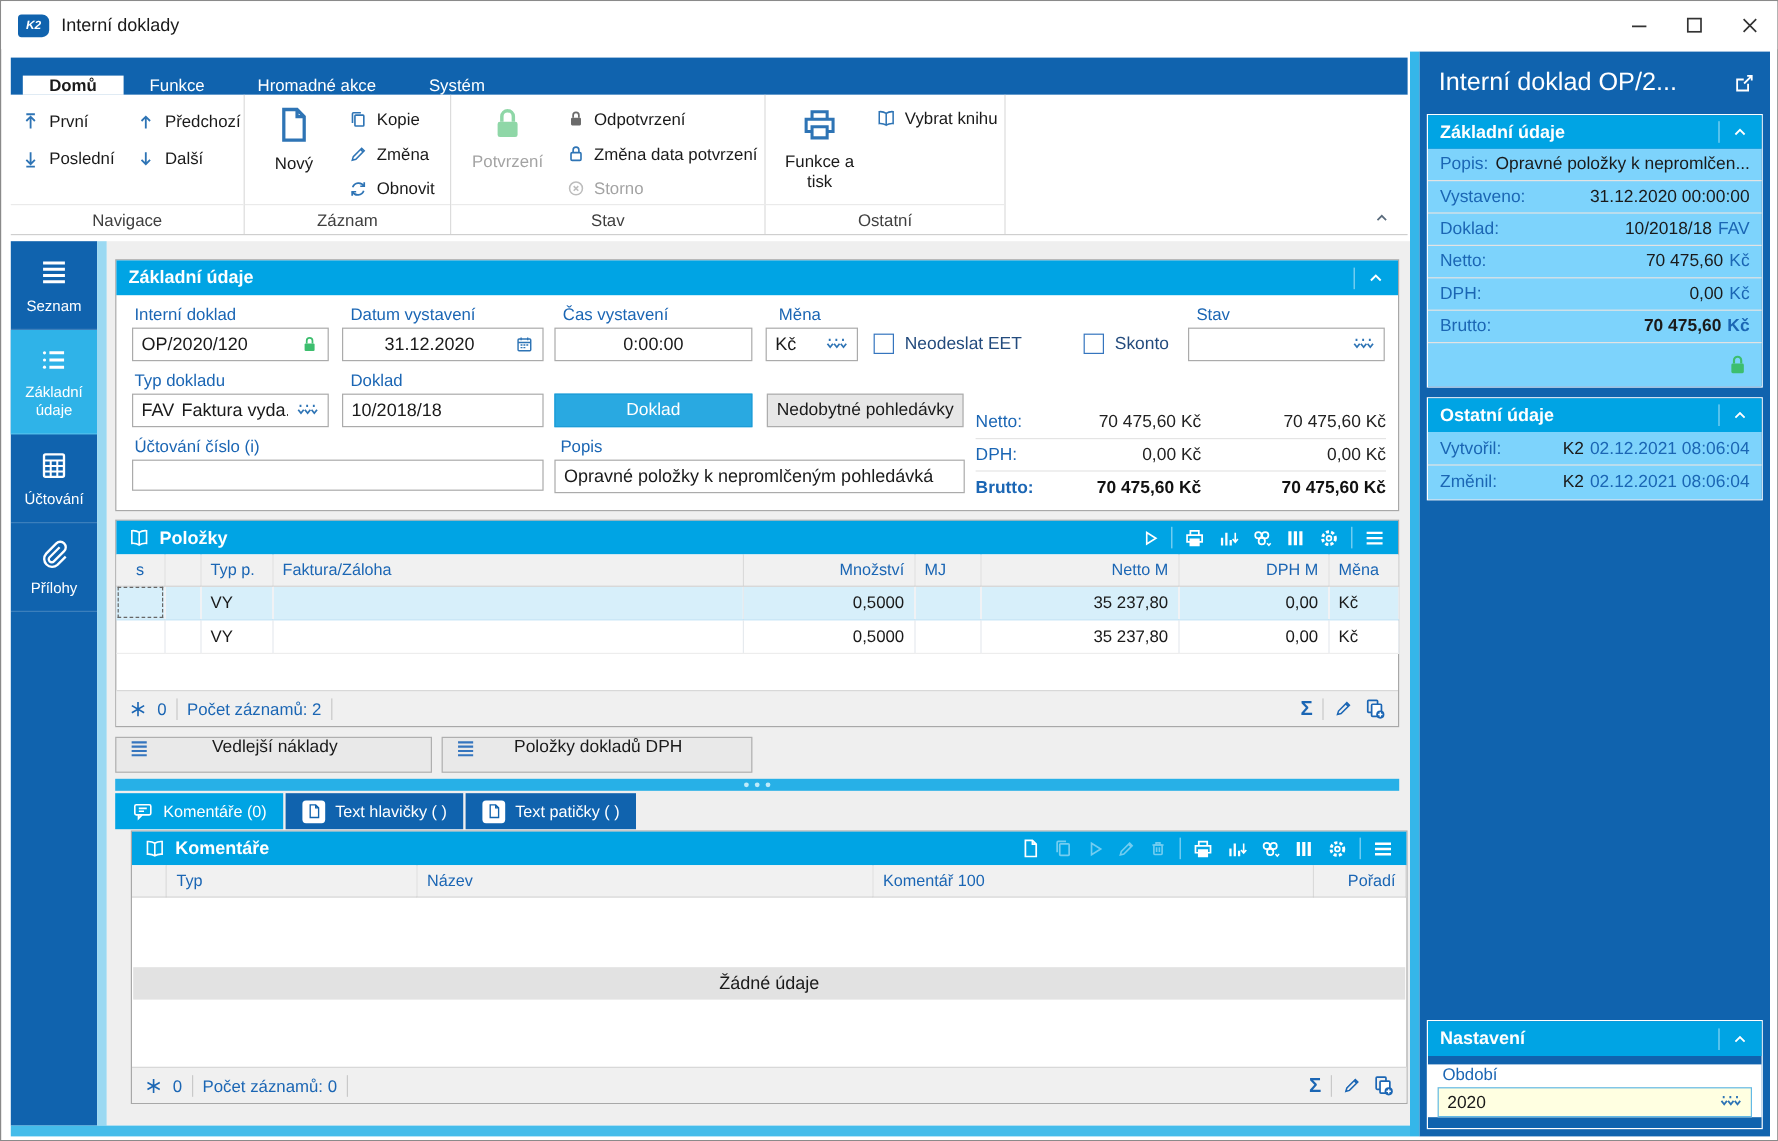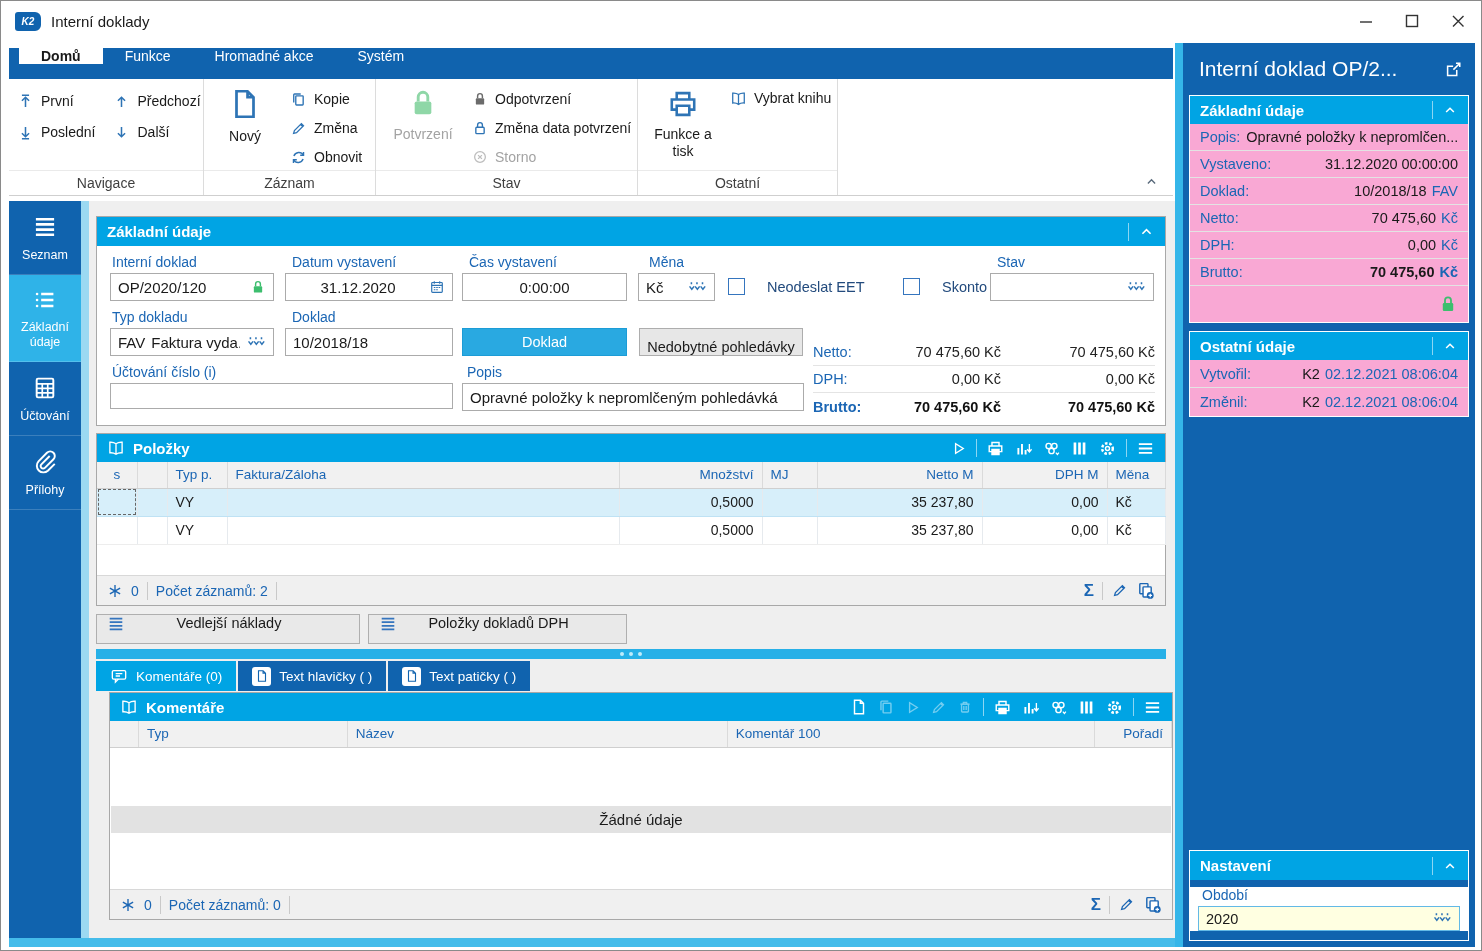--- a/index.html
+++ b/index.html
@@ -16,21 +16,21 @@
 
   
   .titlebar{position:absolute;left:0;top:0;width:100%;height:40px;background:#fff;display:flex;align-items:center}
   .k2logo{margin-left:14px;width:26px;height:19px;background:var(--dark);border-radius:3px 6px 6px 3px;
     color:#fff;font-weight:bold;font-size:10px;display:flex;align-items:center;justify-content:center;font-style:italic}
   .apptitle{margin-left:10px;font-size:15px;color:#1A1A1A}
   .winctl{margin-left:auto;display:flex}
   .winbtn{width:46px;height:32px;display:flex;align-items:center;justify-content:center;color:#333}
 
   
-  .tabstrip{position:absolute;left:8px;top:47px;width:1164px;height:31px;background:var(--dark);display:flex;align-items:flex-start}
+  .tabstrip{position:absolute;left:8px;top:47px;width:1164px;height:31px;background:var(--dark);display:flex;align-items:flex-end}
   .rtab{padding:0 22px;display:flex;align-items:center;color:#fff;font-size:14px}
   .rtab.active{background:#fff;color:#1A1A1A;font-weight:bold;margin-left:10px}
   .ribbon{position:absolute;left:8px;top:78px;width:1164px;height:117px;background:#fff;border-bottom:1px solid #CFCFCF;display:flex}
   .rgroup{position:relative;border-right:1px solid #DCDCDC;height:100%}
   .rglabel{position:absolute;left:0;right:0;bottom:0;height:25px;border-top:1px solid #EAEAEA;
     display:flex;align-items:center;justify-content:center;color:#3F3F3F;font-size:14px}
   .rgbody{position:absolute;left:0;top:6px;right:0;bottom:25px;display:flex}
   .rsmall{display:flex;align-items:center;gap:7px;font-size:14px;color:#1A1A1A;height:22px;white-space:nowrap}
   .rsmall .ic{color:var(--icblue)}
   .rbig{display:flex;flex-direction:column;align-items:center;justify-content:flex-start;text-align:center;font-size:14px;line-height:17px}
@@ -55,24 +55,24 @@
   .phdr .hic{color:#fff}
   .phdr .hic.dim{opacity:.45}
   .hvline{width:1px;height:18px;background:rgba(255,255,255,.55)}
 
   
   .flabel{position:absolute;font-size:14px;color:var(--lblue);white-space:nowrap}
   .inp{position:absolute;height:28px;border:1px solid var(--border);background:#fff;display:flex;align-items:center;padding:0 7px;font-size:15px;color:var(--ink);gap:6px}
   .inp input{border:0;outline:0;flex:1;min-width:0;font:inherit;color:inherit;background:transparent}
   .inp.right input{text-align:center}
   .ddg{color:var(--icblue);margin-left:auto;flex:0 0 auto}
-  .cbxrow{position:absolute;display:flex;align-items:center;gap:22px;font-size:14.5px;color:#234B7D}
+  .cbxrow{position:absolute;display:flex;align-items:center;gap:9px;font-size:14.5px;color:#234B7D}
   .cbx{width:17px;height:17px;border:1.5px solid #3575BE;background:#fff}
   .btn-cyan{position:absolute;height:28px;background:#29A9E1;color:#fff;display:flex;align-items:center;justify-content:center;font-size:14.5px;border:1px solid #1C9CD6}
-  .btn-gray{position:absolute;height:28px;background:#E7E7E7;color:#1A1A1A;display:flex;align-items:flex-end;justify-content:center;font-size:14.5px;border:1px solid #ADADAD}
+  .btn-gray{position:absolute;height:28px;background:#E7E7E7;color:#1A1A1A;display:flex;align-items:center;justify-content:center;font-size:14.5px;border:1px solid #ADADAD}
   .totrow{position:absolute;left:716px;width:342px;height:27px;display:flex;align-items:center;border-bottom:1px solid #E4E4E4;font-size:14.5px}
   .totrow .tl{width:70px;color:var(--lblue)}
   .totrow .tv1{flex:0 0 118px;text-align:right;color:#222}
   .totrow .tv2{flex:1;text-align:right;color:#222}
   .totrow.bold .tl,.totrow.bold .tv1,.totrow.bold .tv2{font-weight:bold;color:#111}
   .totrow.bold .tl{color:var(--lblue)}
 
   
   table.grid{border-collapse:collapse;table-layout:fixed;width:100%}
   table.grid th{height:26px;background:#F1F1F1;color:var(--lblue);font-weight:normal;font-size:13.5px;text-align:left;
@@ -100,21 +100,21 @@
   .tabdoc{width:19px;height:19px;background:#fff;border-radius:3px;display:flex;align-items:center;justify-content:center;color:var(--dark)}
 
   .emptyband{position:absolute;left:1px;right:1px;height:27px;background:#E2E2E2;display:flex;align-items:center;justify-content:center;font-size:15px;color:#1A1A1A}
 
   
   .preview{position:absolute;left:1182px;top:42px;width:292px;height:904px;background:var(--dark)}
   .pvtitle{height:52px;display:flex;align-items:center;padding:0 12px 0 16px;color:#fff;font-size:21px}
   .pvtitle .txt{flex:1;overflow:hidden;white-space:nowrap}
   .sec{margin:0 6px 8px 6px;border:1px solid #fff}
   .sec .phdr{height:28px}
-  .sec .body{background:#f9a8d4}
+  .sec .body{background:#7dd3fc}
   .prow{display:flex;align-items:center;height:27px;padding:0 10px;border-bottom:1px solid #E3E3E3;font-size:14.5px}
   .prow .lab{color:var(--lblue);flex:0 0 auto}
   .prow .valL{margin-left:6px;color:#1A1A1A;overflow:hidden;white-space:nowrap;flex:1}
   .prow .val{margin-left:auto;color:#1A1A1A;white-space:nowrap}
   .prow .suf{color:var(--lblue);margin-left:5px;white-space:nowrap}
   .prow.bold .val,.prow.bold .suf{font-weight:bold}
   .lockrow{display:flex;justify-content:flex-end;align-items:center;height:36px;padding:0 10px}
   .secbottom{position:absolute;left:6px;right:6px;bottom:6px;border:1px solid #fff}
   .obd-label{color:var(--lblue);font-size:14px;margin:7px 0 3px 12px}
   .obd-input{margin:0 8px 9px 8px;height:25px;border:1px solid #63B9E6;background:#FFFFE1;display:flex;align-items:center;padding:0 7px;font-size:14.5px;color:#1A1A1A}

